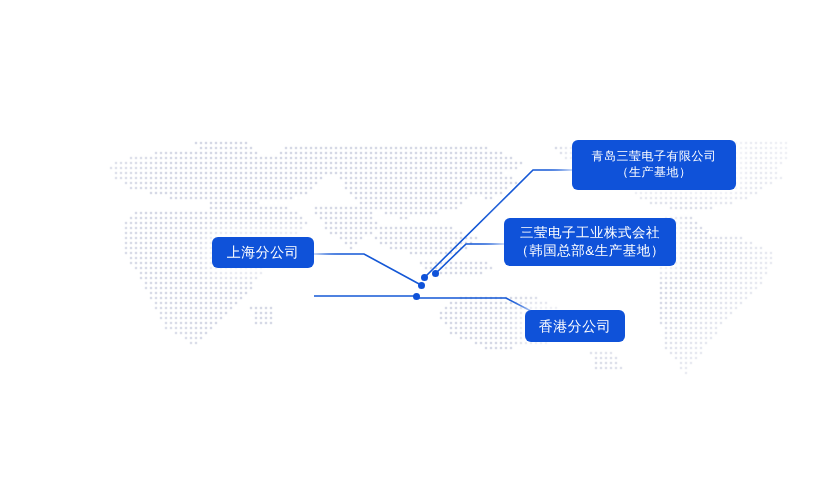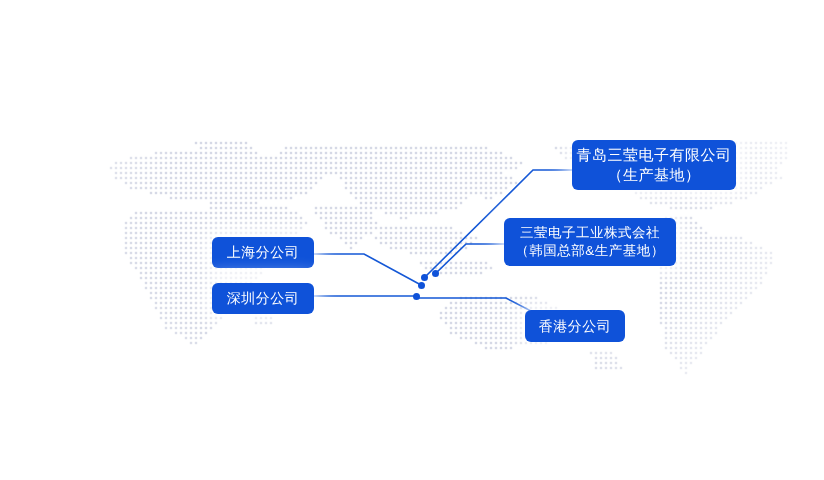--- a/index.html
+++ b/index.html
@@ -63,21 +63,21 @@
     display: flex;
     align-items: center;
     justify-content: center;
     box-sizing: border-box;
   }
   .label-box .lbl-text { display: block; }
 
   .lb-qingdao {
     left: 572px; top: 140px;
     width: 164px; height: 50px;
-    font-size: 15px;
+    font-size: 12px;
     padding: 0 20px;
   }
   .lb-korea {
     left: 504px; top: 218px;
     width: 172px; height: 48px;
     font-size: 13.5px;
     padding: 15px 6px;
   }
   .lb-shanghai {
     left: 212px; top: 237px;
@@ -2923,21 +2923,18 @@
 
   <div class="label-box lb-korea">
     <span class="lbl-text">三莹电子工业株式会社
 （韩国总部&amp;生产基地）</span>
   </div>
 
   <div class="label-box lb-shanghai">
     <span class="lbl-text">上海分公司</span>
   </div>
 
-  <div class="label-box lb-shenzhen">
-    <span class="lbl-text">深圳分公司</span>
-  </div>
 
   <div class="label-box lb-hongkong">
     <span class="lbl-text">香港分公司</span>
   </div>
 
 </div>
 
 </body></html>

